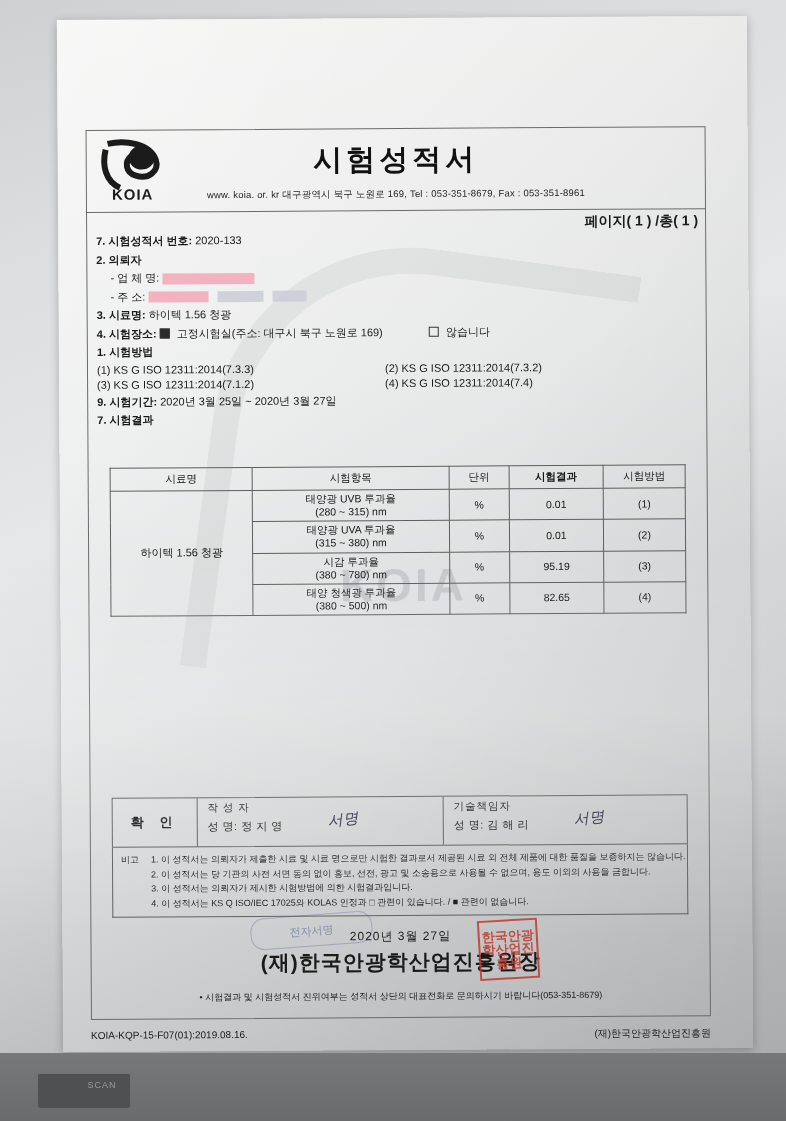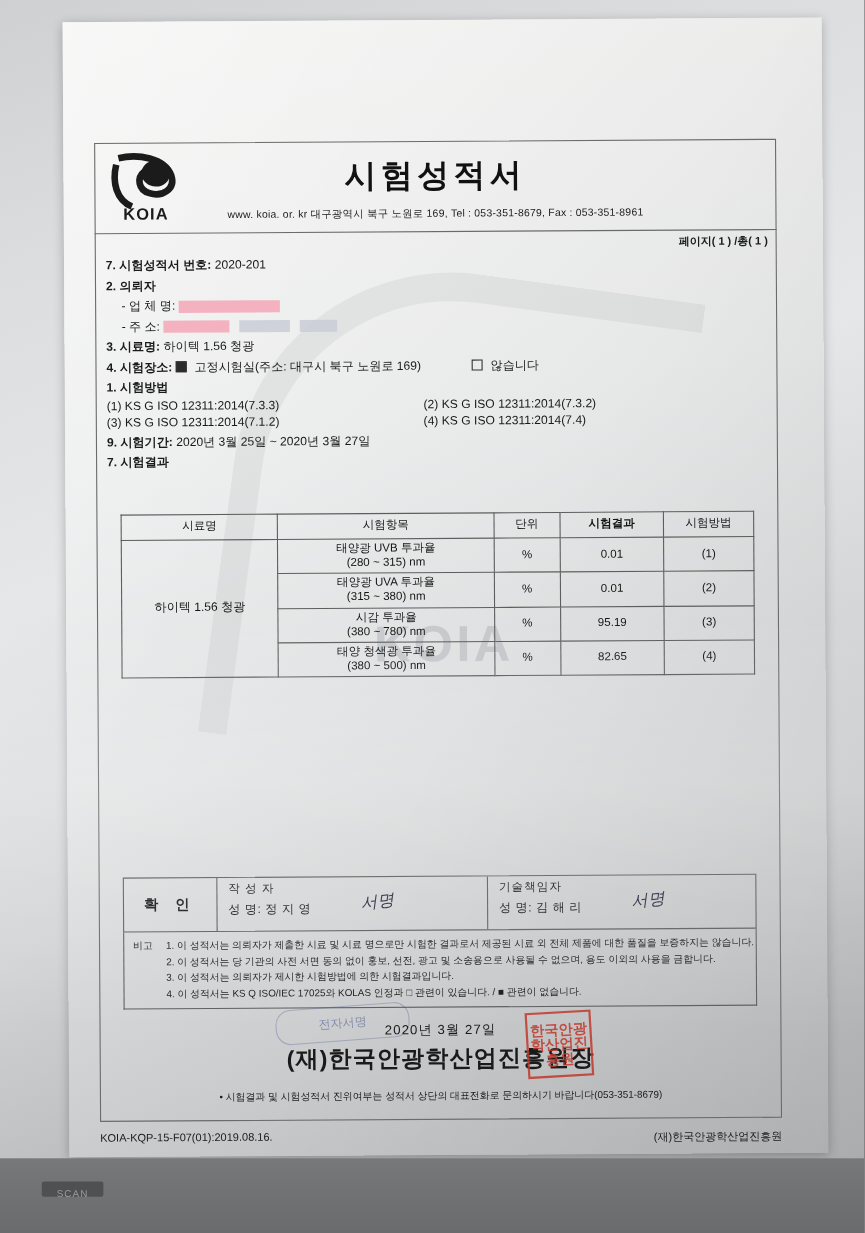--- a/index.html
+++ b/index.html
@@ -92,21 +92,21 @@
   .headrule {
     position: absolute;
     left: 0; top: 82px;
     width: 620px;
     border-top: 1px solid #6b6b6b;
   }
   .pageno {
     position: absolute;
     right: 8px;
     top: 86px;
-    font-size: 10px;
+    font-size: 14px;
     font-weight: bold;
   }
   
   .body {
     position: absolute;
     left: 0;
     top: 104px;
     width: 620px;
   }
   .line {
@@ -307,28 +307,29 @@
     bottom: 0;
     width: 786px;
     height: 68px;
     background: linear-gradient(180deg,#77787a 0%, #6a6b6d 100%);
   }
   .scanlabel {
     position: absolute;
     left: 38px;
     top: 1074px;
     width: 56px;
-    height: 14px;
+    height: 34px;
     background: #4e5052;
     border-radius: 2px;
     color: #9a9b9d;
     font-size: 9px;
     text-align: center;
     line-height: 22px;
     letter-spacing: 1px;
+    padding-left: 36px;
   }
   .glare {
     position: absolute;
     left: 0; top: 560px;
     width: 786px; height: 380px;
     background: linear-gradient(180deg, rgba(255,255,255,0.0) 0%, rgba(255,255,255,0.18) 40%, rgba(255,255,255,0.0) 100%);
     pointer-events: none;
   }
 </style>
 </head>
@@ -356,21 +357,21 @@
         </div>
         <div class="title">시험성적서</div>
         <div class="contact">www. koia. or. kr   대구광역시 북구 노원로 169,  Tel : 053-351-8679,  Fax : 053-351-8961</div>
         <div class="headrule"></div>
       </div>
       <div class="pageno">페이지( 1 ) /총( 1 )</div>
 
       <div class="body">
         <div class="line">
           <b>7. 시험성적서 번호:</b>
-          <span>2020-201</span>
+          <span>2020-133</span>
         </div>
 
         <div class="line">
           <b>2. 의뢰자</b>
         </div>
 
         <div class="line sub">
           <span>- 업 체 명:</span>
           <span class="redact" style="width:92px;"></span>
         </div>

